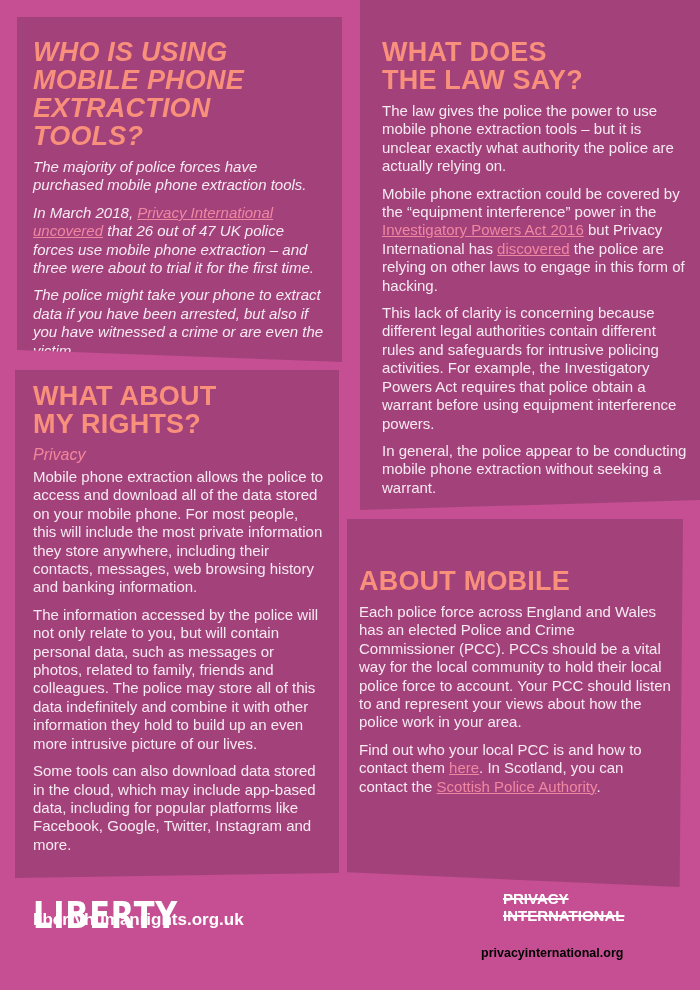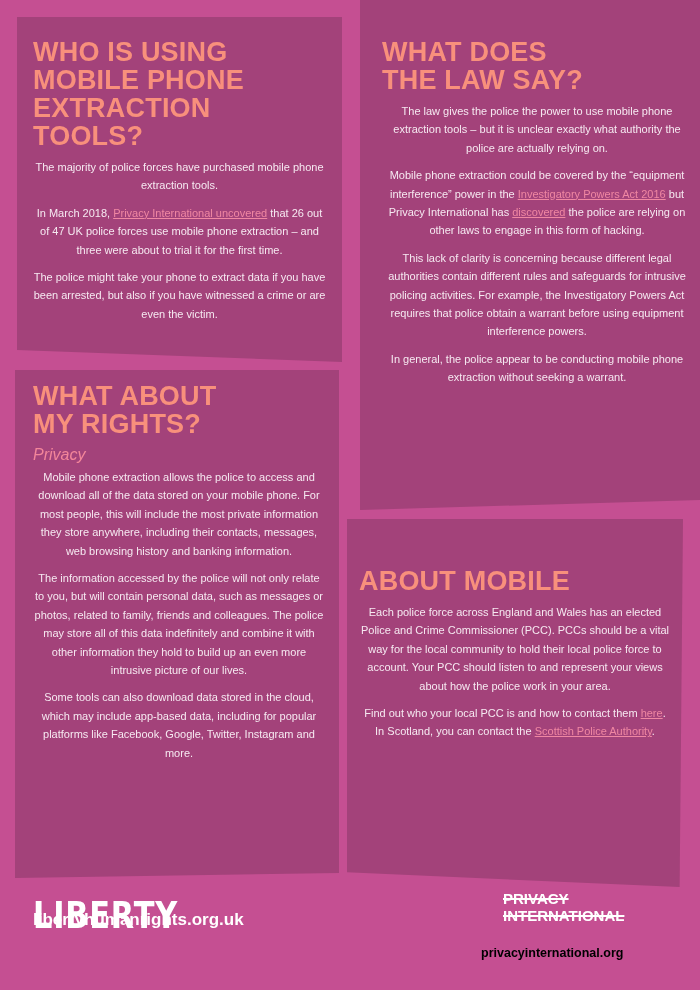--- a/index.html
+++ b/index.html
@@ -8,21 +8,21 @@
     background: #c54f92;
     font-family: "Liberation Sans", sans-serif;
     color: #f6e9f1;
   }
   .panel {
     position: absolute;
     background: #a3427a;
     box-sizing: border-box;
   }
   .p1 { left: 17px; top: 17px; width: 325px; height: 345px;
-        clip-path: polygon(0 0, 100% 0, 100% 100%, 0 96.5%); padding: 21px 16px 0 16px; }
+        clip-path: polygon(0 0, 100% 0, 100% 100%, 0 96.5%); padding: 21px 16px 0 16px; font-style: italic; }
   .p2 { left: 352px; top: 0; width: 348px; height: 510px;
         clip-path: polygon(0 0, 100% 0, 100% 98%, 0 100%); padding: 38px 16px 0 22px; margin-left: 8px; }
   .p3 { left: 15px; top: 370px; width: 324px; height: 508px;
         clip-path: polygon(0 0, 100% 0, 100% 99%, 0 100%); padding: 12px 14px 0 18px; }
   .p4 { left: 347px; top: 519px; width: 336px; height: 368px;
         clip-path: polygon(0 0, 100% 0, 99% 100%, 0 96%); padding: 20px 12px 0 12px; }
 
   h2 {
     margin: 0 0 8px 0;
     color: #f8907c;
@@ -32,24 +32,23 @@
     letter-spacing: 0.2px;
   }
   .sub {
     color: #f3869a;
     font-style: italic;
     font-size: 16px;
     margin: 0 0 4px 0;
   }
   p {
     margin: 0 0 9px 0;
-    font-size: 11px;
+    font-size: 15px;
     line-height: 18.4px;
     color: #f6e9f1;
-    text-align: center;
   }
   a {
     color: #f087a2;
     text-decoration: underline;
   }
   .footer-logo-liberty {
     position: absolute; left: 33px; top: 893px;
     color: #ffffff; font-weight: 700; font-size: 38px; letter-spacing: 1px;
     font-family: "DejaVu Sans", sans-serif;
     transform: scaleX(0.8); transform-origin: left center;

